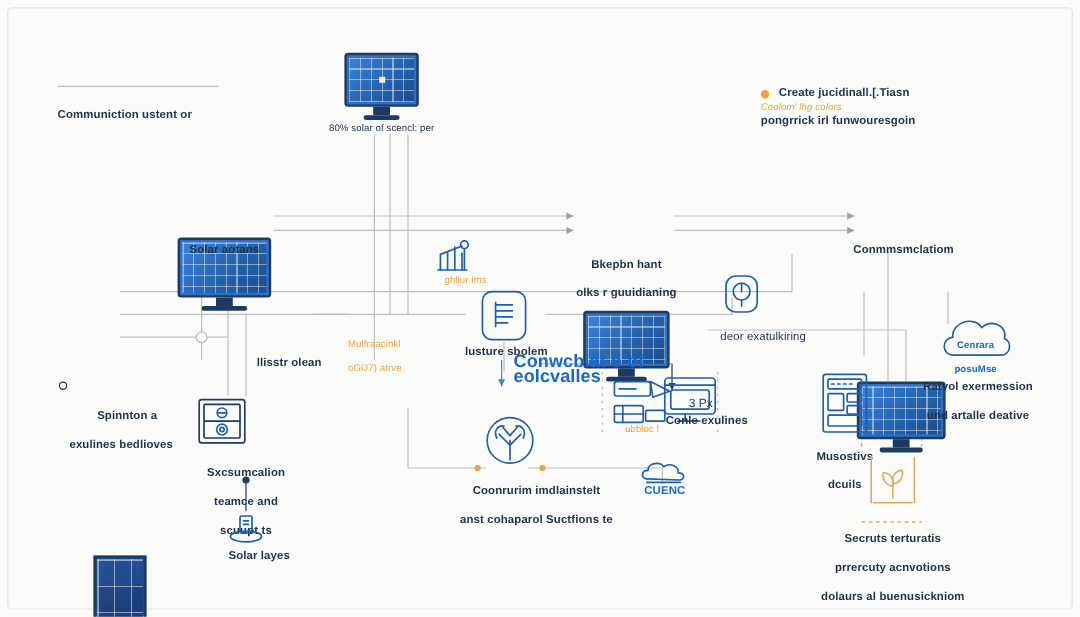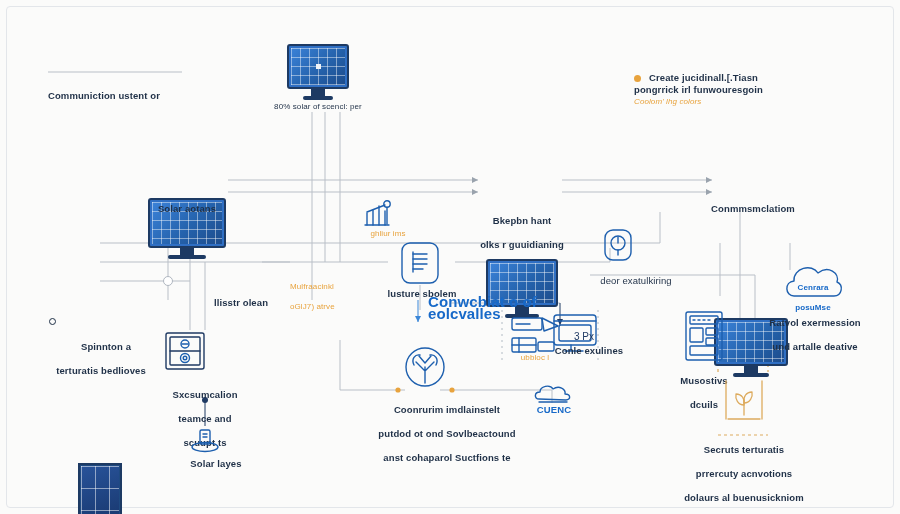--- a/index.html
+++ b/index.html
@@ -171,22 +171,22 @@
 
   <div class="lbl" style="left:48px;top:78px;width:170px;text-align:left;">
     <div>Communiction ustent or</div>
   </div>
 
   <div style="position:absolute;left:634px;top:72px;width:210px;">
     <div style="position:relative;padding-left:15px;">
       <span style="position:absolute;left:0;top:3px;width:7px;height:7px;border-radius:50%;background:#e8a33d;"></span>
       <div class="lbl" style="position:static;text-align:left;">Create jucidinall.[.Tiasn</div>
     </div>
+    <div class="lbl orange" style="position:static;text-align:left;font-style:italic;margin-top:1px;">Coolom' lhg colors</div>
     <div class="lbl" style="position:static;text-align:left;">pongrrick irl funwouresgoin</div>
-    <div class="lbl orange" style="position:static;text-align:left;font-style:italic;margin-top:1px;">Coolom' lhg colors</div>
   </div>
 
   <div class="node monitor" style="left:287px;top:44px;width:62px;">
     <div class="mon-screen" style="height:45px;">
         <div class="mon-grid"></div>
       <div style="position:absolute;left:50%;top:50%;width:5px;height:5px;margin:-2.5px 0 0 -2.5px;background:#eef3f8;"></div>
     </div>
     <div class="mon-neck"></div>
     <div class="mon-base"></div>
   </div>
@@ -226,21 +226,21 @@
     <div class="panel-face" style="height:68px;">
         <div class="panel-grid"></div>
       </div>
 
   </div>
   <div class="lbl" style="left:33px;top:305px;width:136px;">
     <div style="position:relative;">
       <span style="position:absolute;left:16px;top:1px;width:7px;height:7px;border:1.3px solid #1f3047;border-radius:50%;box-sizing:border-box;"></span>
       <span style="padding-left:10px;">Spinnton a</span>
     </div>
-    <div>terturatis bedlioves</div>
+    <div>exulines bedlioves</div>
   </div>
 
   <div class="lbl" style="left:198px;top:297px;width:86px;">llisstr olean</div>
 
   <div class="lbl orange" style="left:290px;top:272px;width:90px;text-align:left;">
     <div>Mulfraacinkl</div>
     <div>oGlJ7) atrve</div>
   </div>
 
   <div class="node" style="left:363px;top:200px;">
@@ -342,21 +342,20 @@
       <circle cx="22" cy="22" r="19" class="ico" stroke="#2f6fc4" stroke-width="1.6"></circle>
       <g class="ico" stroke="#2f6fc4" stroke-width="1.3">
         <path d="M22,38 L22,22 M22,26 L13,17 M22,26 L31,17 M22,18 L16,11 M22,18 L28,11"></path>
         <path d="M11,20 C8,14 12,9 17,10"></path>
         <path d="M33,20 C36,14 32,9 27,10"></path>
       </g>
     </svg>
   </div>
   <div class="lbl" style="left:366px;top:392px;width:162px;">
     <div>Coonrurim imdlainstelt</div>
-    <div>putdod ot ond Sovlbeactound</div>
     <div>anst cohaparol Suctfions te</div>
   </div>
 
   <div class="node" style="left:533px;top:383px;">
     <svg width="42" height="24" viewBox="0 0 42 24">
       <g class="ico" stroke="#2f6fc4" stroke-width="1.5">
         <path d="M6,16 C1,16 1,9 7,9 C7,3 17,1 20,6 C26,2 33,6 32,11 C38,11 38,17 33,17 Z"></path>
         <path d="M6,19 L34,19"></path>
       </g>
     </svg>

